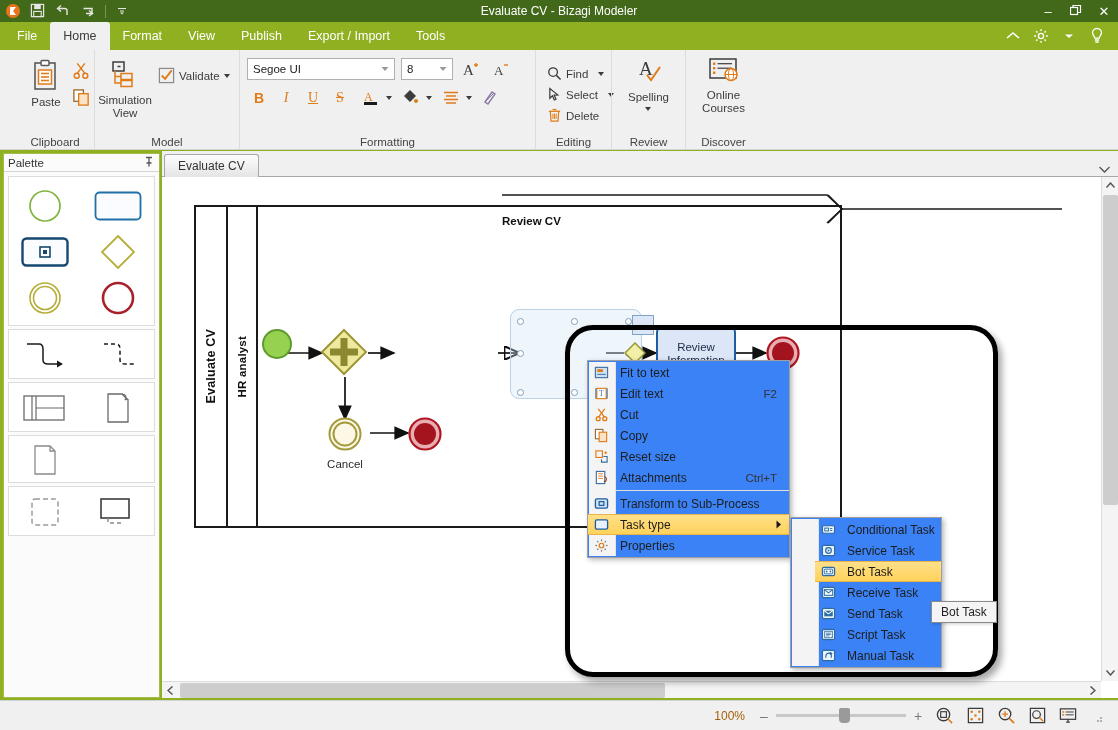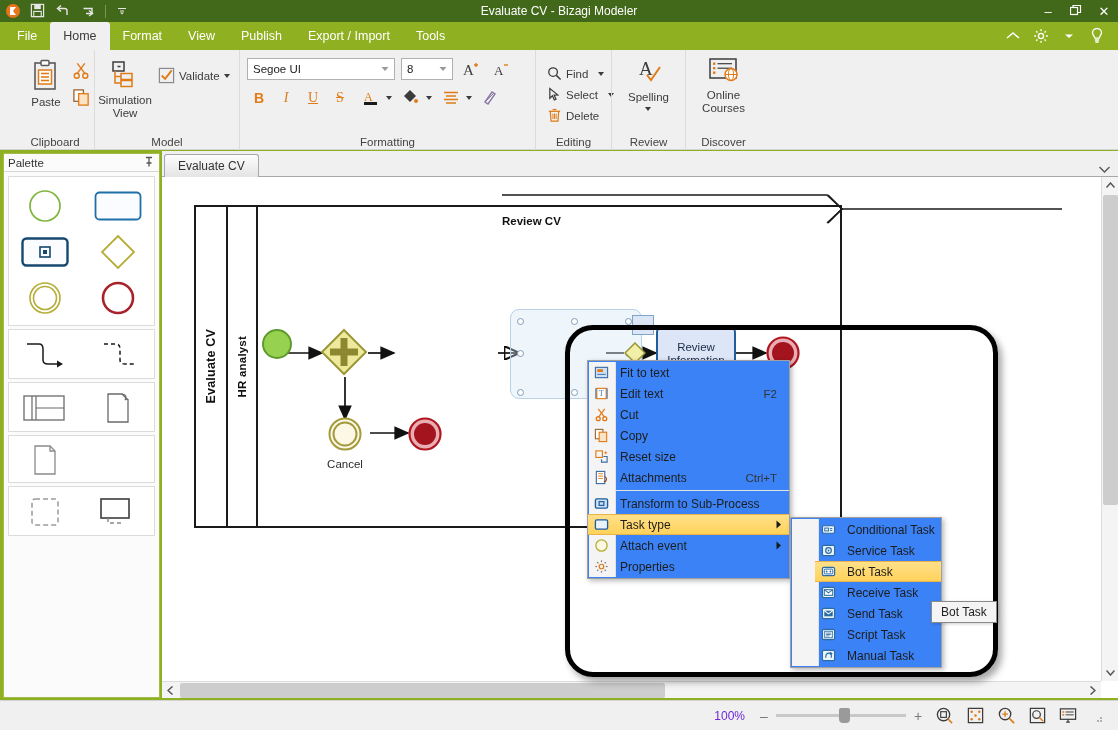--- a/index.html
+++ b/index.html
@@ -226,21 +226,21 @@
     box-shadow: 4px 5px 7px rgba(0,0,0,0.35);
   }
 
   
   .statusbar {
     position: absolute; left: 0; bottom: 0; width: 1118px; height: 30px;
     background: #f0f0f0; border-top: 1px solid #d3d3d3;
     display: flex; align-items: center; justify-content: flex-end;
     padding-right: 14px; gap: 9px;
   }
-  .zoomlabel { font-size: 12px; color: #6d28d9; margin-right: 4px; }
+  .zoomlabel { font-size: 12px; color: #a16207; margin-right: 4px; }
   .zslider { display: flex; align-items: center; gap: 6px; }
   .ztrack { position: relative; width: 130px; height: 3px; background: #c8c8c8; cursor: pointer;}
   .zthumb {
     position: absolute; left: 63px; top: -6px; width: 11px; height: 15px;
     background: #9a9a9a; border-radius: 2px 2px 4px 4px; cursor: pointer;
   }
   .zsign { font-size: 14px; color: #7a7a7a; cursor: pointer; width:12px; text-align:center;}
   .sbicon { width: 22px; height: 22px; display:flex; align-items:center;justify-content:center; cursor: pointer;}
   .grip { width: 12px; height: 12px; margin-left: 4px; }
 </style>
@@ -914,33 +914,20 @@
             </svg>
         </span>
         <span class="ci-lbl">Task type</span>
         <span class="ci-arrow">
           <svg width="6" height="9" viewBox="0 0 6 9">
               <path d="M0.5 0.5 L5 4.5 L0.5 8.5 Z" fill="#1a1a1a"></path>
             </svg>
         </span>
       </div>
 
-      <div class="ctxitem">
-        <span class="ci-ico">
-          <svg width="15" height="15" viewBox="0 0 16 16">
-              <circle cx="8" cy="8" r="6" fill="#fdf8e0" stroke="#b5ad36" stroke-width="1.4"></circle>
-            </svg>
-        </span>
-        <span class="ci-lbl">Attach event</span>
-        <span class="ci-arrow">
-          <svg width="6" height="9" viewBox="0 0 6 9">
-              <path d="M0.5 0.5 L5 4.5 L0.5 8.5 Z" fill="#1a1a1a"></path>
-            </svg>
-        </span>
-      </div>
 
       <div class="ctxitem">
         <span class="ci-ico">
           <svg width="15" height="15" viewBox="0 0 16 16">
               <circle cx="8" cy="8" r="2.4" fill="none" stroke="#e07b18" stroke-width="1.3"></circle>
               <g stroke="#7a7a7a" stroke-width="1.3">
                 <path d="M8 1.5 L8 3.3"></path>
                 <path d="M8 12.7 L8 14.5"></path>
                 <path d="M1.5 8 L3.3 8"></path>
                 <path d="M12.7 8 L14.5 8"></path>

